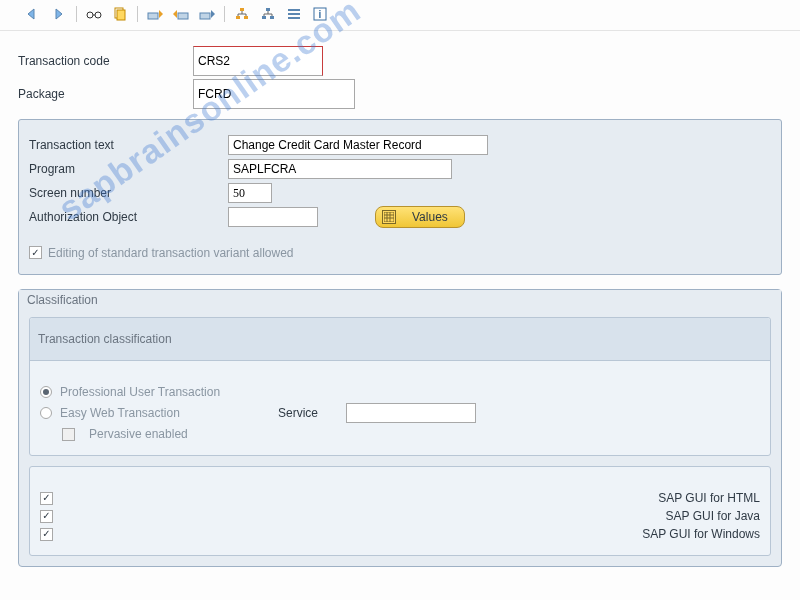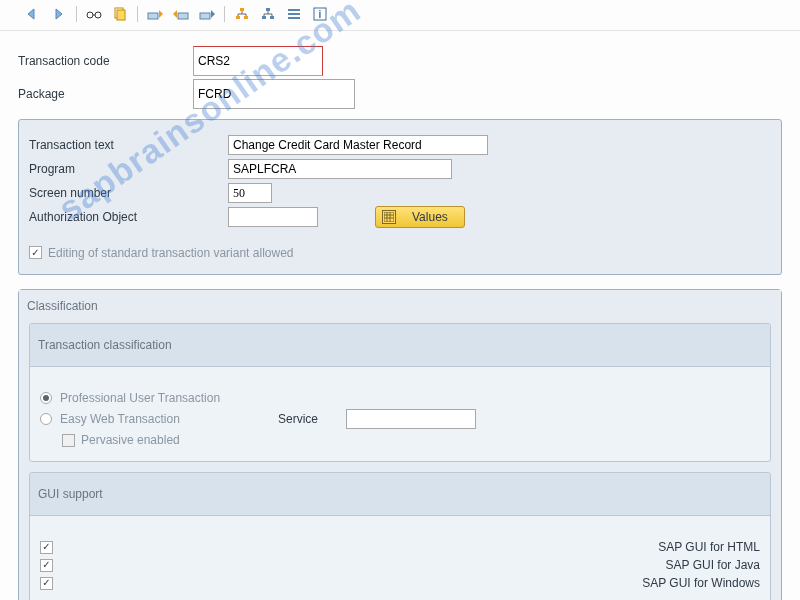--- a/index.html
+++ b/index.html
@@ -123,21 +123,21 @@
   }
 
   .values-btn {
     display: inline-flex;
     align-items: center;
     gap: 16px;
     height: 22px;
     padding: 0 16px 0 6px;
     margin-left: 18px;
     border: 1px solid var(--sap-btn-border);
-    border-radius: 3px;
+    border-radius: 8px;
     background: var(--sap-btn-bg);
     font-size: 12px;
   }
   .values-btn .mini-icon {
     width: 14px; height: 14px;
     display: flex; align-items: center; justify-content: center;
     border: 1px solid #7a6828;
     background: #ffd860;
   }
 
@@ -174,21 +174,21 @@
     border-radius: 50%;
   }
 
   .classif-panel {
     border: 1px solid var(--sap-panel-border);
     border-radius: 4px;
     margin-top: 14px;
     background: var(--sap-panel-bg);
   }
   .classif-title {
-    padding: 9px 8px 6px 8px;
+    padding: 3px 8px 6px 8px;
     color: var(--sap-title);
     background: var(--sap-panel-bg);
     border-bottom: 0;
   }
   .group {
     margin: 4px 10px 10px 10px;
     border: 1px solid var(--sap-group-border);
     border-radius: 3px;
     background: #eef3f8;
   }
@@ -359,30 +359,29 @@
           <div class="radio checked"></div>
           <span>Professional User Transaction</span>
         </div>
         <div class="opt-row">
           <div class="radio"></div>
           <span style="width:210px">Easy Web Transaction</span>
           <span style="width:60px;color:var(--sap-text)">Service</span>
           <input class="detail-input" style="width: 130px;" value="">
         </div>
         <div class="opt-row">
-          <span class="sublabel" style="display:flex;align-items:center;gap:6px;">
+          <span class="sublabel" style="display:flex;align-items:center;gap:14px;">
             <span class="chk disabled"></span>
             <span>Pervasive enabled</span>
           </span>
         </div>
       </div>
     </div>
 
     <div class="group">
-      <div class="group-title">GUI support</div>
       <div class="group-body">
         <div class="opt-row checked-text">
           <div class="chk checked"></div>
           <span>SAP GUI for HTML</span>
         </div>
         <div class="opt-row checked-text">
           <div class="chk checked"></div>
           <span>SAP GUI for Java</span>
         </div>
         <div class="opt-row checked-text">

